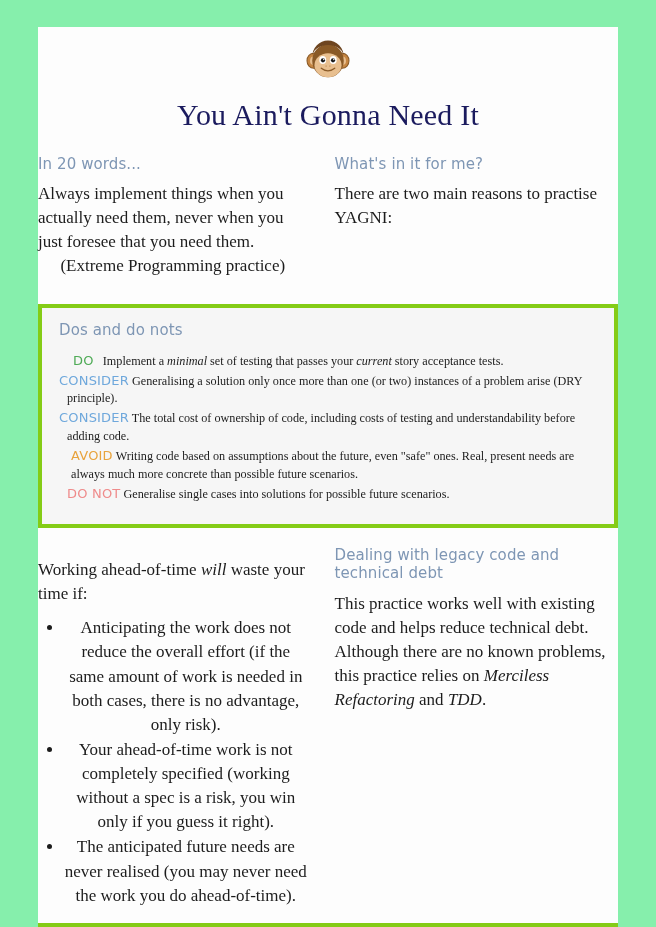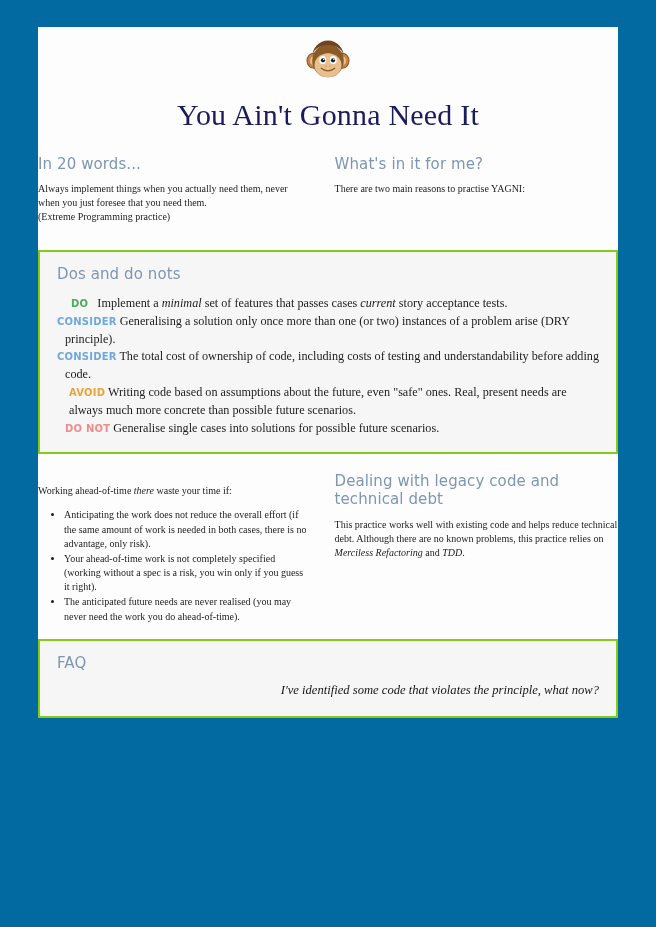--- a/index.html
+++ b/index.html
@@ -11,21 +11,21 @@
     width: 656px;
     height: 927px;
     overflow: hidden;
     font-family: "Liberation Serif", serif;
     color: #1a1a1a;
   }
   .page {
     position: relative;
     width: 656px;
     height: 927px;
-    background: #0369a1;
+    background: #86efac;
     box-sizing: border-box;
   }
   .sheet {
     position: absolute;
     left: 38px;
     top: 27px;
     width: 580px;
     background: #fdfdfd;
     padding: 0;
     box-sizing: border-box;
@@ -70,56 +70,56 @@
     font-weight: 400;
     font-size: 15px;
     color: #7e96b4;
     margin: 0 0 9px 0;
     line-height: 1.22;
     letter-spacing: 0.1px;
   }
 
   p.body, li, .line {
     font-family: "Liberation Serif", serif;
-    font-size: 10px;
+    font-size: 17px;
     line-height: 1.42;
     color: #1c1c1c;
   }
   p.body { margin: 0 0 8px 0; }
   ul {
     margin: 7px 0 0 0;
     padding-left: 26px;
   }
   li { margin-bottom: 1px; }
   em { font-style: italic; }
 
   
   .panel {
     background: #f6f6f6;
-    border: 2px solid #84cc16;
-    box-sizing: border-box;
-    padding: 13px 17px 14px 17px;
+    border: 4px solid #84cc16;
+    box-sizing: border-box;
+    padding: 13px 17px 20px 17px;
     margin: 0;
   }
   .panel h2.sec { margin-bottom: 11px; }
 
   .rule-line {
     font-family: "Liberation Serif", serif;
     font-size: 12.2px;
     line-height: 1.47;
     color: #1c1c1c;
     margin: 0 0 0 0;
     padding-left: 8px;
     text-indent: -8px;
   }
   .tag {
     font-family: "DejaVu Sans", sans-serif;
-    font-size: 10px;
+    font-size: 13px;
     letter-spacing: 0.2px;
-    font-weight: 700;
+    font-weight: 400;
   }
   .tag.do      { color: #4eab56; }
   .tag.consider{ color: #6fa8dc; }
   .tag.avoid   { color: #e8a33d; }
   .tag.donot   { color: #ef8b8b; }
 
   .faq-q {
     font-family: "Liberation Serif", serif;
     font-size: 12.6px;
     font-weight: normal;
@@ -159,37 +159,37 @@
       </svg>
       <h1 class="title">You Ain't Gonna Need It</h1>
     </div>
 
     <div class="spacer-22"></div>
 
     <div class="cols">
       <div class="col">
         <h2 class="sec">In 20 words...</h2>
         <p class="body">Always implement things when you actually need them, never when you just foresee that you need them.</p>
-        <p class="body" style="margin-top:-8px;">(Extreme Programming practice)</p>
+        <p class="body" style="margin-top:-8px;text-align:center;">(Extreme Programming practice)</p>
       </div>
       <div class="col right">
         <h2 class="sec">What's in it for me?</h2>
         <p class="body">There are two main reasons to practise YAGNI:</p>
       </div>
     </div>
 
     <div class="spacer-18"></div>
 
     <div class="panel">
       <h2 class="sec">Dos and do nots</h2>
 
       <div class="rule-line" style="padding-left:14px;text-indent:-0px;">
         <span class="tag do">DO</span>
         <span>&nbsp;
-          <span>Implement a </span><em>minimal</em><span> set of features that passes cases </span><em>current</em><span> story acceptance tests.</span>
+          <span>Implement a </span><em>minimal</em><span> set of testing that passes your </span><em>current</em><span> story acceptance tests.</span>
         </span>
       </div>
 
       <div class="rule-line">
         <span class="tag consider">CONSIDER</span>
         <span>Generalising a solution only once more than one (or two) instances of a problem arise (DRY principle).</span>
       </div>
 
       <div class="rule-line">
         <span class="tag consider">CONSIDER</span>
@@ -206,23 +206,23 @@
         <span class="tag donot">DO NOT</span>
         <span>Generalise single cases into solutions for possible future scenarios.</span>
       </div>
     </div>
 
     <div class="spacer-18"></div>
 
     <div class="cols">
       <div class="col">
         <p class="body" style="margin-top:12px;">
-          <span>Working ahead-of-time </span><em>there</em><span> waste your time if:</span>
+          <span>Working ahead-of-time </span><em>will</em><span> waste your time if:</span>
         </p>
-        <ul style="margin-top:10px;">
+        <ul style="margin-top:10px;text-align:center;">
           <li>Anticipating the work does not reduce the overall effort (if the same amount of work is needed in both cases, there is no advantage, only risk).</li>
           <li>Your ahead-of-time work is not completely specified (working without a spec is a risk, you win only if you guess it right).</li>
           <li>The anticipated future needs are never realised (you may never need the work you do ahead-of-time).</li>
         </ul>
       </div>
       <div class="col right">
         <h2 class="sec">Dealing with legacy code and technical debt</h2>
         <p class="body">
           <span>This practice works well with existing code and helps reduce technical debt. Although there are no known problems, this practice relies on </span><em>Merciless Refactoring</em><span> and </span><em>TDD</em><span>.</span>
         </p>

